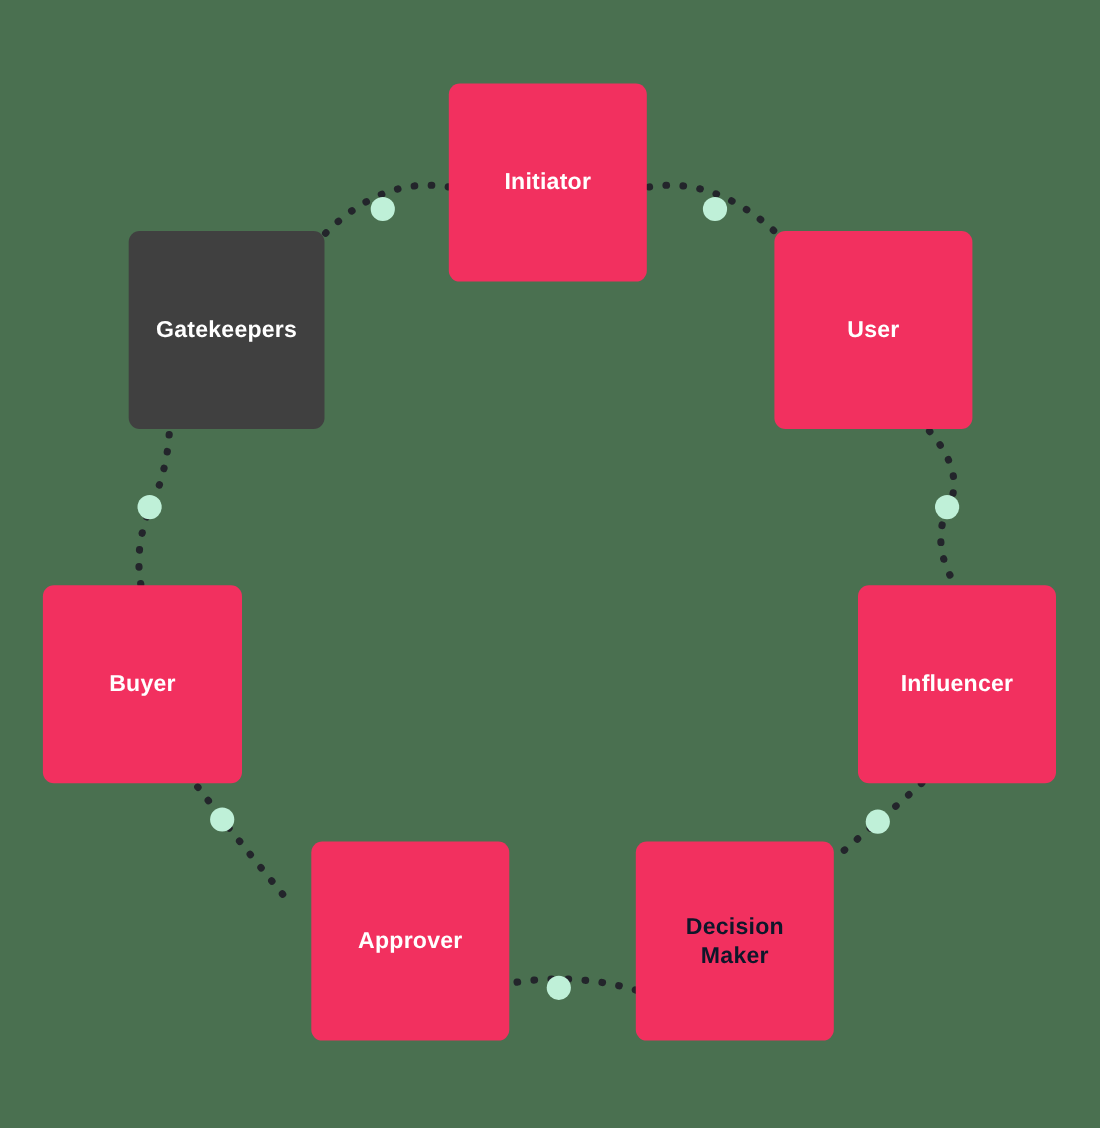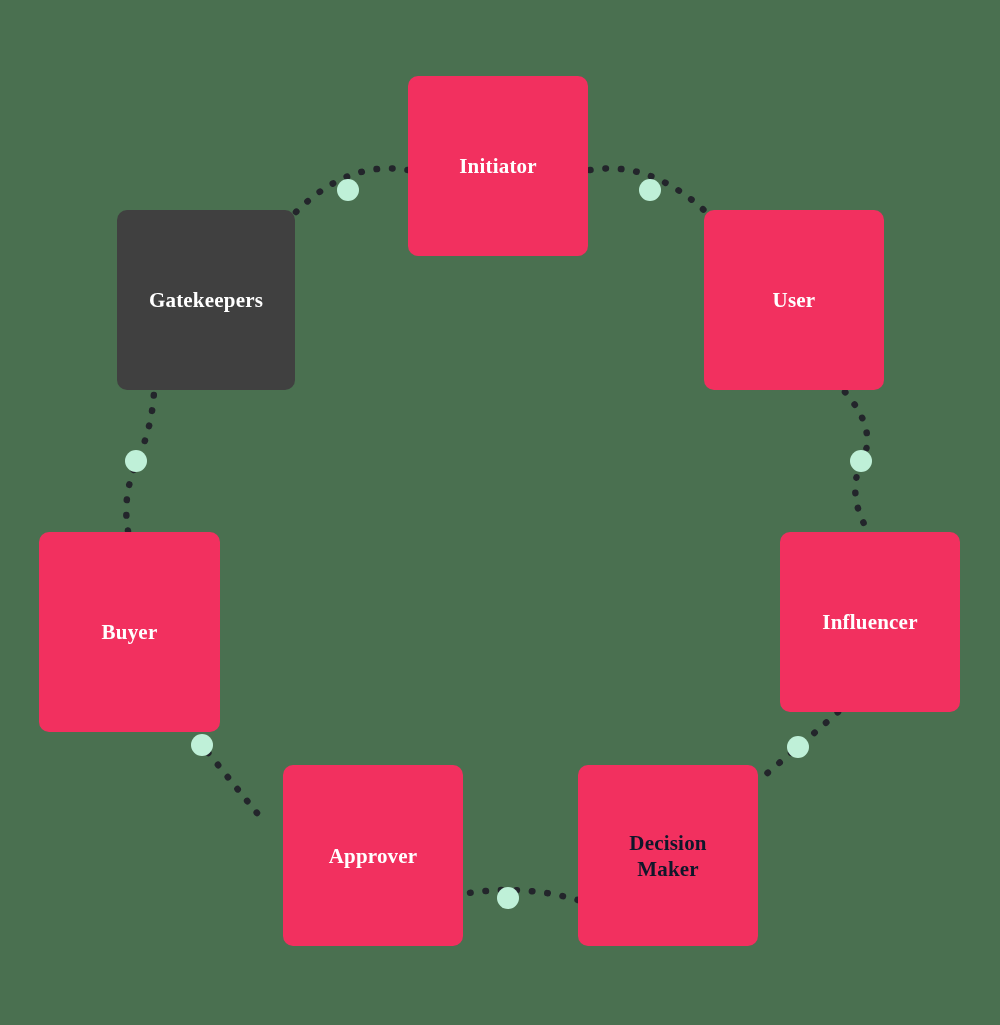--- a/index.html
+++ b/index.html
@@ -32,21 +32,21 @@
     background: #F2305F;
     border-radius: 10px;
     display: flex;
     align-items: center;
     justify-content: center;
     box-sizing: border-box;
     padding: 6px;
   }
   .node-label {
     color: #FFFFFF;
-    font-family: Liberation Serif, serif;
+    font-family: Liberation Sans, sans-serif;
     font-weight: bold;
     font-size: 21px;
     line-height: 26px;
     text-align: center;
     letter-spacing: 0.2px;
     white-space: pre-line;
   }
   .marker {
     position: absolute;
     width: 22px;
@@ -80,21 +80,21 @@
       <div class="node" style="left: 780px; top: 532px; width: 180px; height: 180px; background: rgb(242, 48, 95);">
         <div class="node-label" style="color: #ffffff;">Influencer</div>
       </div>
       <div class="node" style="left: 578px; top: 765px; width: 180px; height: 181px; background: rgb(242, 48, 95);">
         <div class="node-label" style="color: #0f172a;">Decision
 Maker</div>
       </div>
       <div class="node" style="left: 256px; top: 765px; width: 180px; height: 181px; background: rgb(242, 48, 95); margin-left: 27px;">
         <div class="node-label" style="color: rgb(255, 255, 255);">Approver</div>
       </div>
-      <div class="node" style="left: 39px; top: 532px; width: 181px; height: 200px; background: rgb(242, 48, 95);">
+      <div class="node" style="left: 39px; top: 532px; width: 181px; height: 180px; background: rgb(242, 48, 95);">
         <div class="node-label" style="color: rgb(255, 255, 255);">Buyer</div>
       </div>
       <div class="node" style="left: 117px; top: 210px; width: 178px; height: 180px; background: #404040;">
         <div class="node-label" style="color: rgb(255, 255, 255);">Gatekeepers</div>
       </div>
     </div>
   <div id="markers-layer">
       <div class="marker" style="left: 337px; top: 179px; background: rgb(191, 240, 216);"></div>
       <div class="marker" style="left: 639px; top: 179px; background: rgb(191, 240, 216);"></div>
       <div class="marker" style="left: 850px; top: 450px; background: rgb(191, 240, 216);"></div>

